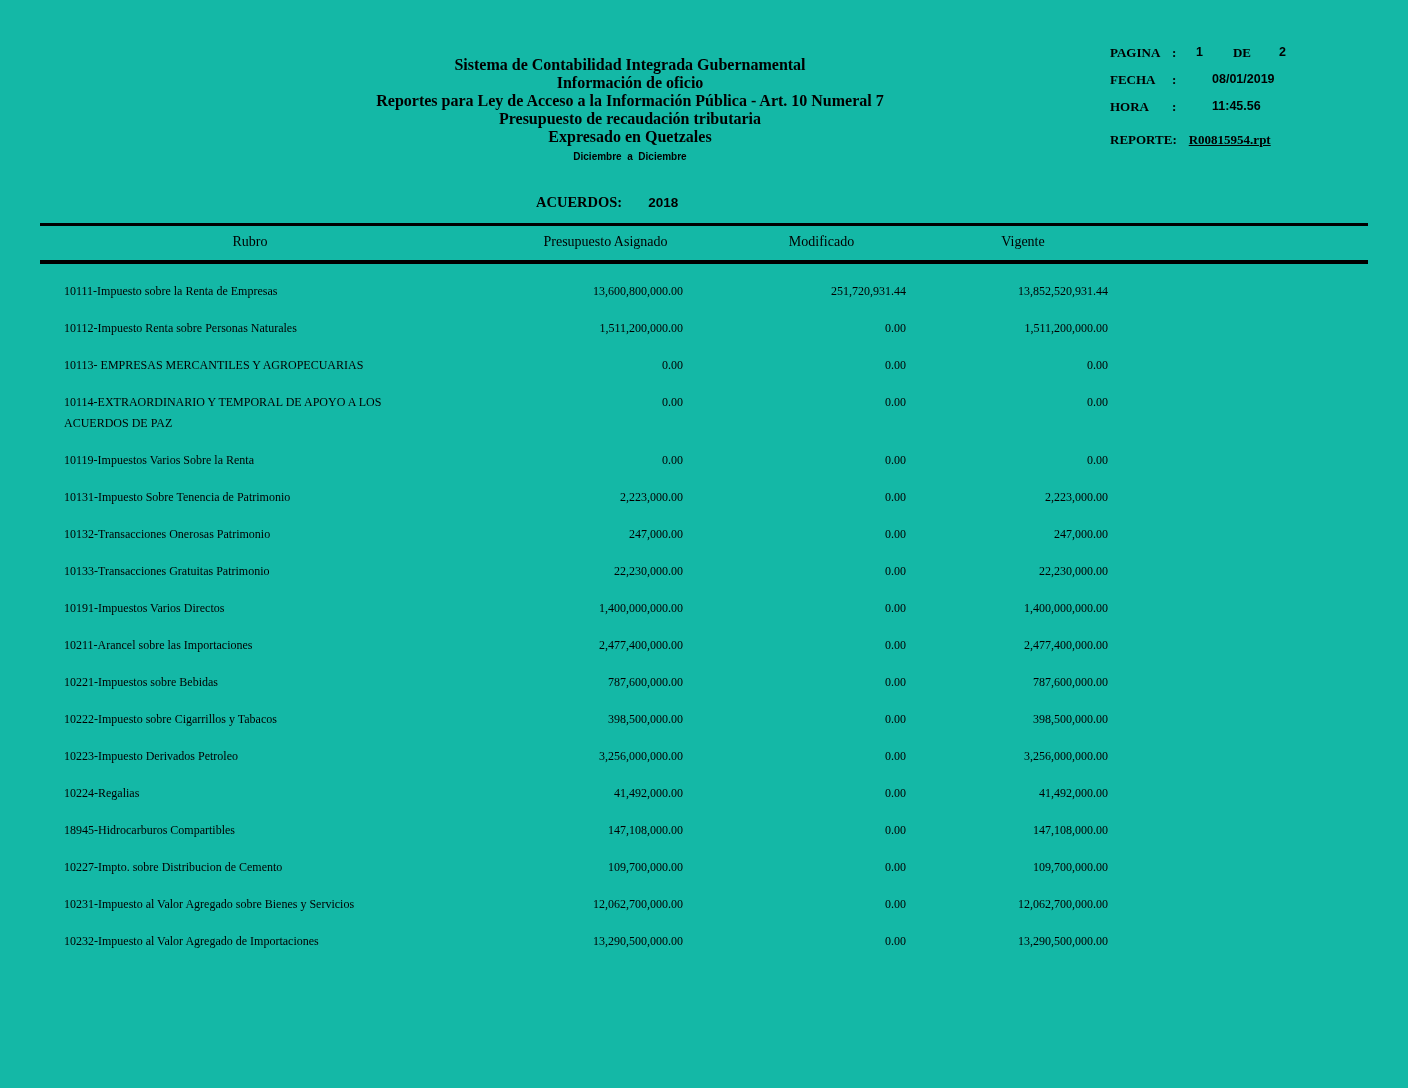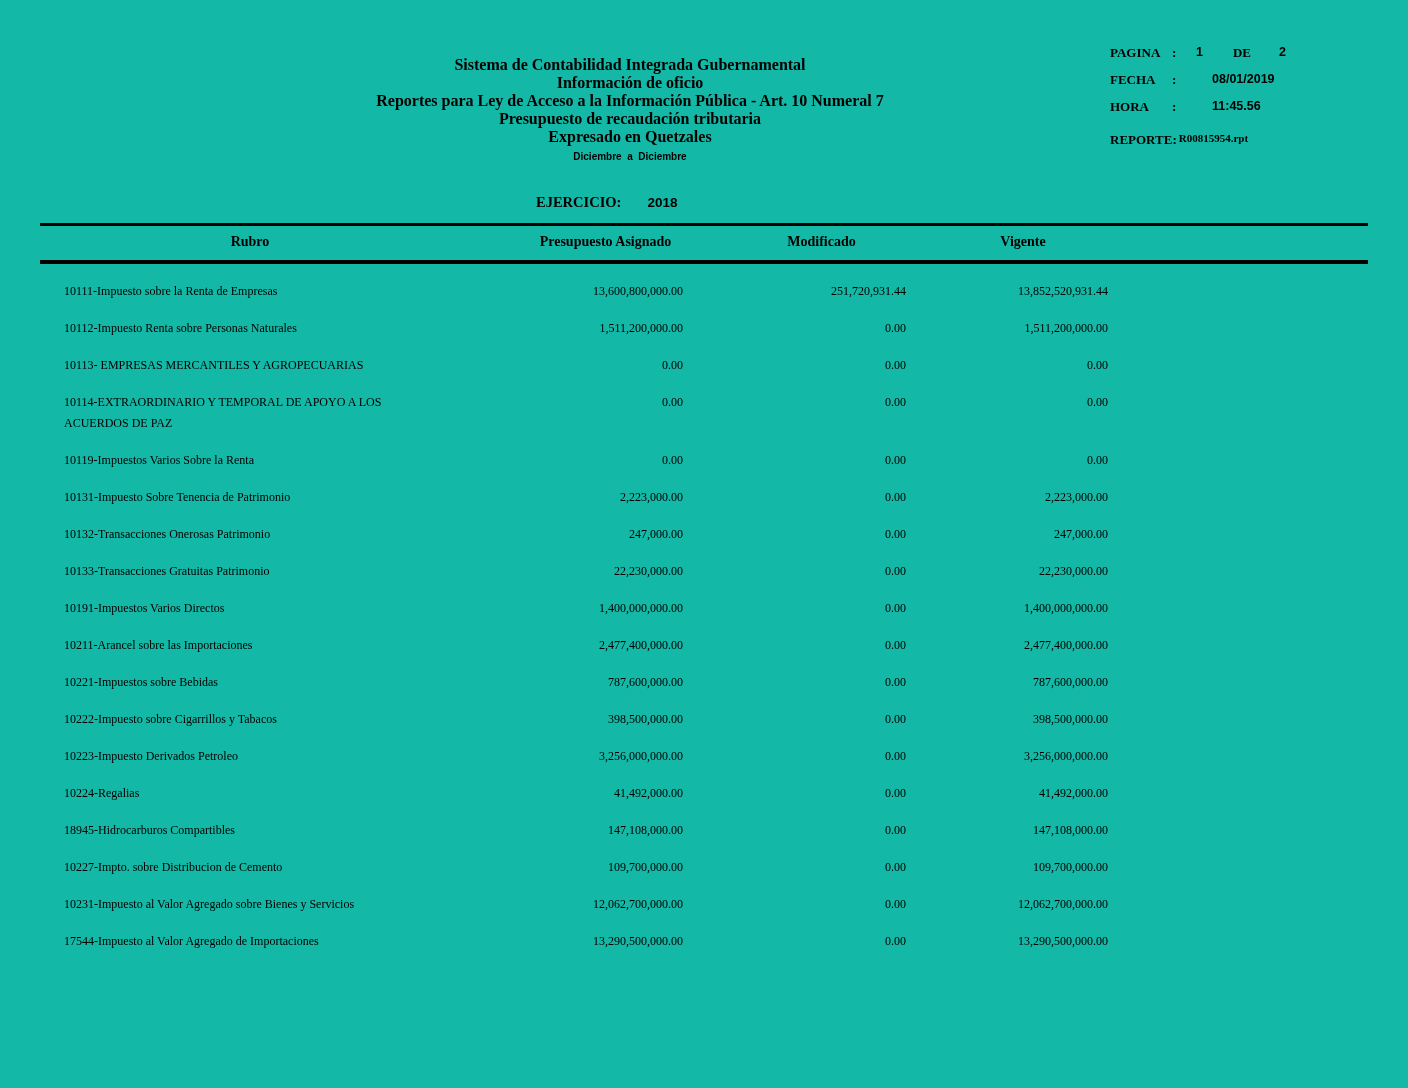--- a/index.html
+++ b/index.html
@@ -45,32 +45,32 @@
   .meta-label { width:62px; }
   .meta-colon { width:10px; }
   .meta-value {
     font-family:"Liberation Sans","DejaVu Sans",sans-serif;
     font-size:12.5px; font-weight:bold;
   }
   .ml14 { margin-left:14px; }
   .ml28 { margin-left:28px; }
   .ml30 { margin-left:30px; }
   .meta-row.reporte { margin-top:6px; }
-  .meta-row.reporte .meta-label { width:auto; margin-right:2px; }
-  .meta-row.reporte .meta-value { font-family:"Liberation Serif","DejaVu Serif",serif; font-size:11px; }
+  .meta-row.reporte .meta-label { width:auto; margin-right:12px; }
+  .meta-row.reporte .meta-value { font-family:"Liberation Serif","DejaVu Serif",serif; font-size:13px;text-decoration:underline; }
 
   
   .report-table {
     position:absolute; top:223px; left:40px; width:1328px;
   }
   .rule-top { border-top:3px solid #000; }
   .rule-head { border-top:4px solid #000; }
   .thead {
     display:flex; padding:8px 0 10px;
-    font-weight:bold; font-size:14px;
+    font-weight:normal; font-size:14px;
   }
   .c1 { width:420px; padding-left:24px; padding-right:30px; }
   .c2 { width:223px; text-align:right; }
   .c3 { width:223px; text-align:right; }
   .c4 { width:202px; text-align:right; }
   .thead .c1 { text-align:center; padding-left:0; padding-right:0; }
   .thead .c2 span, .thead .c3 span, .thead .c4 span { display:inline-block; }
   .thead .c2 { text-align:center; }
   .thead .c3 { text-align:center; }
   .thead .c4 { text-align:center; }
@@ -89,21 +89,21 @@
   <div class="titles">
     <div>Sistema de Contabilidad Integrada Gubernamental</div>
     <div>Información de oficio</div>
     <div>Reportes para Ley de Acceso a la Información Pública - Art. 10 Numeral 7</div>
     <div>Presupuesto de recaudación tributaria</div>
     <div>Expresado en Quetzales</div>
     <div class="period">Diciembre  a  Diciembre</div>
   </div>
 
   <div class="ejercicio">
-    <span>EJERCICIO:</span><span class="ej-value">2018</span>
+    <span>ACUERDOS:</span><span class="ej-value">2018</span>
   </div>
 
   <div class="meta">
     <div class="meta-row">
       <span class="meta-label">PAGINA</span>
       <span class="meta-colon">:</span>
       <span class="meta-value ml14">1</span>
       <span class="ml30">DE</span>
       <span class="meta-value ml28">2</span>
     </div>
@@ -246,21 +246,21 @@
     </div>
 
     <div class="trow">
       <div class="c1">10231-Impuesto al Valor Agregado sobre Bienes y Servicios</div>
       <div class="c2">12,062,700,000.00</div>
       <div class="c3">0.00</div>
       <div class="c4">12,062,700,000.00</div>
     </div>
 
     <div class="trow">
-      <div class="c1">17544-Impuesto al Valor Agregado de Importaciones</div>
+      <div class="c1">10232-Impuesto al Valor Agregado de Importaciones</div>
       <div class="c2">13,290,500,000.00</div>
       <div class="c3">0.00</div>
       <div class="c4">13,290,500,000.00</div>
     </div>
   </div>
   </div>
 
 </div>
 
 </body></html>

